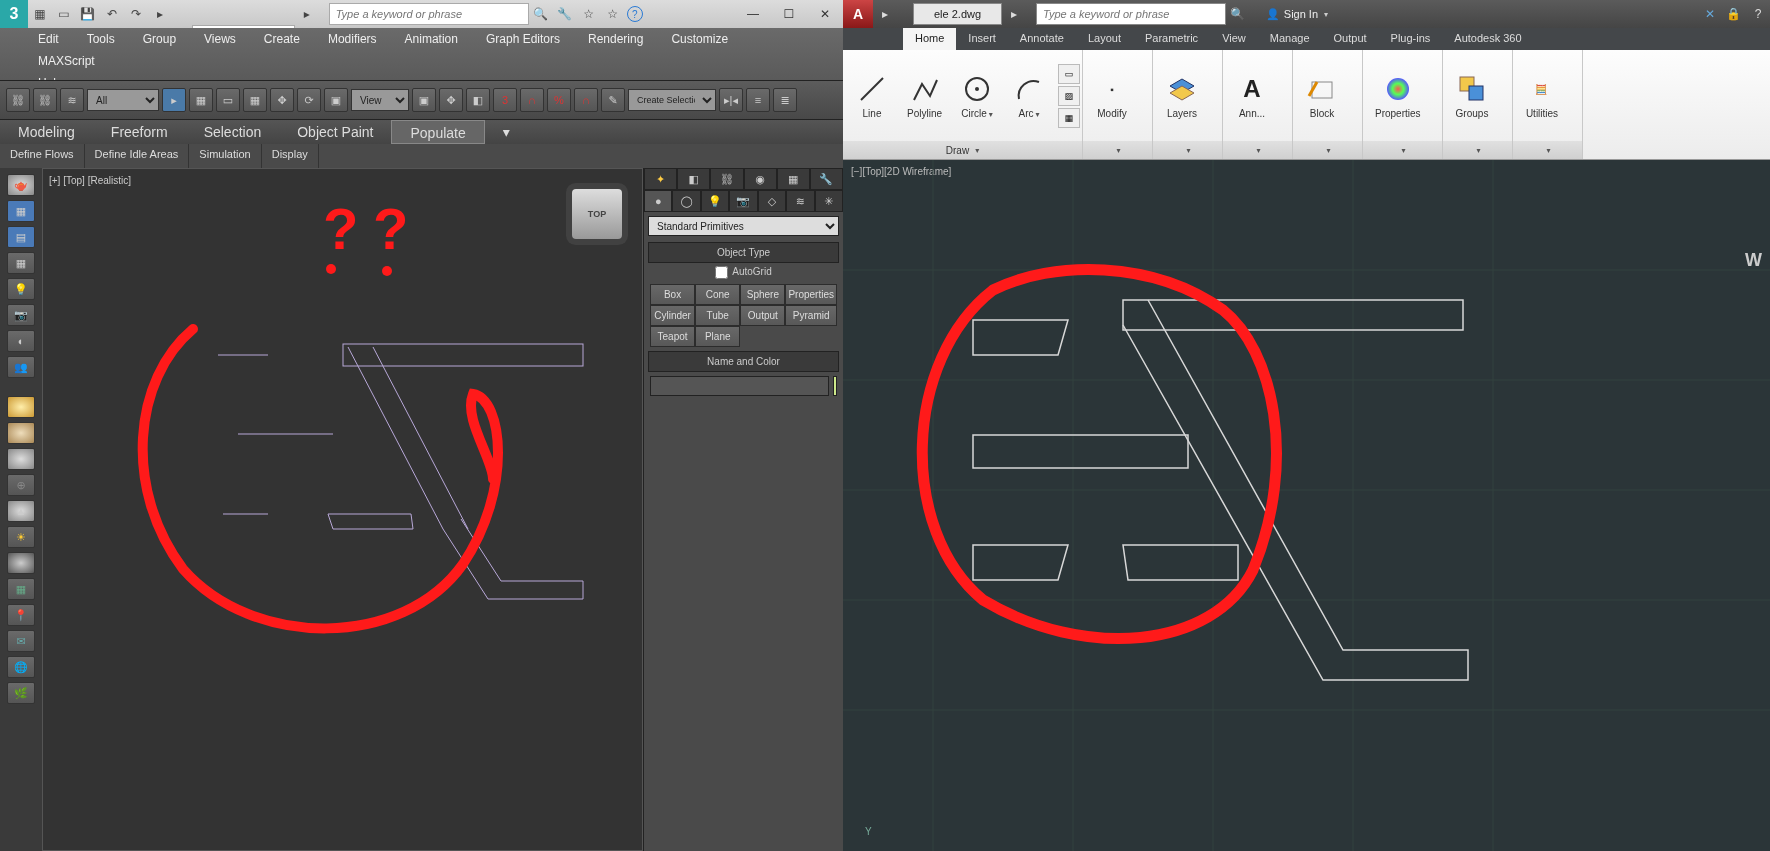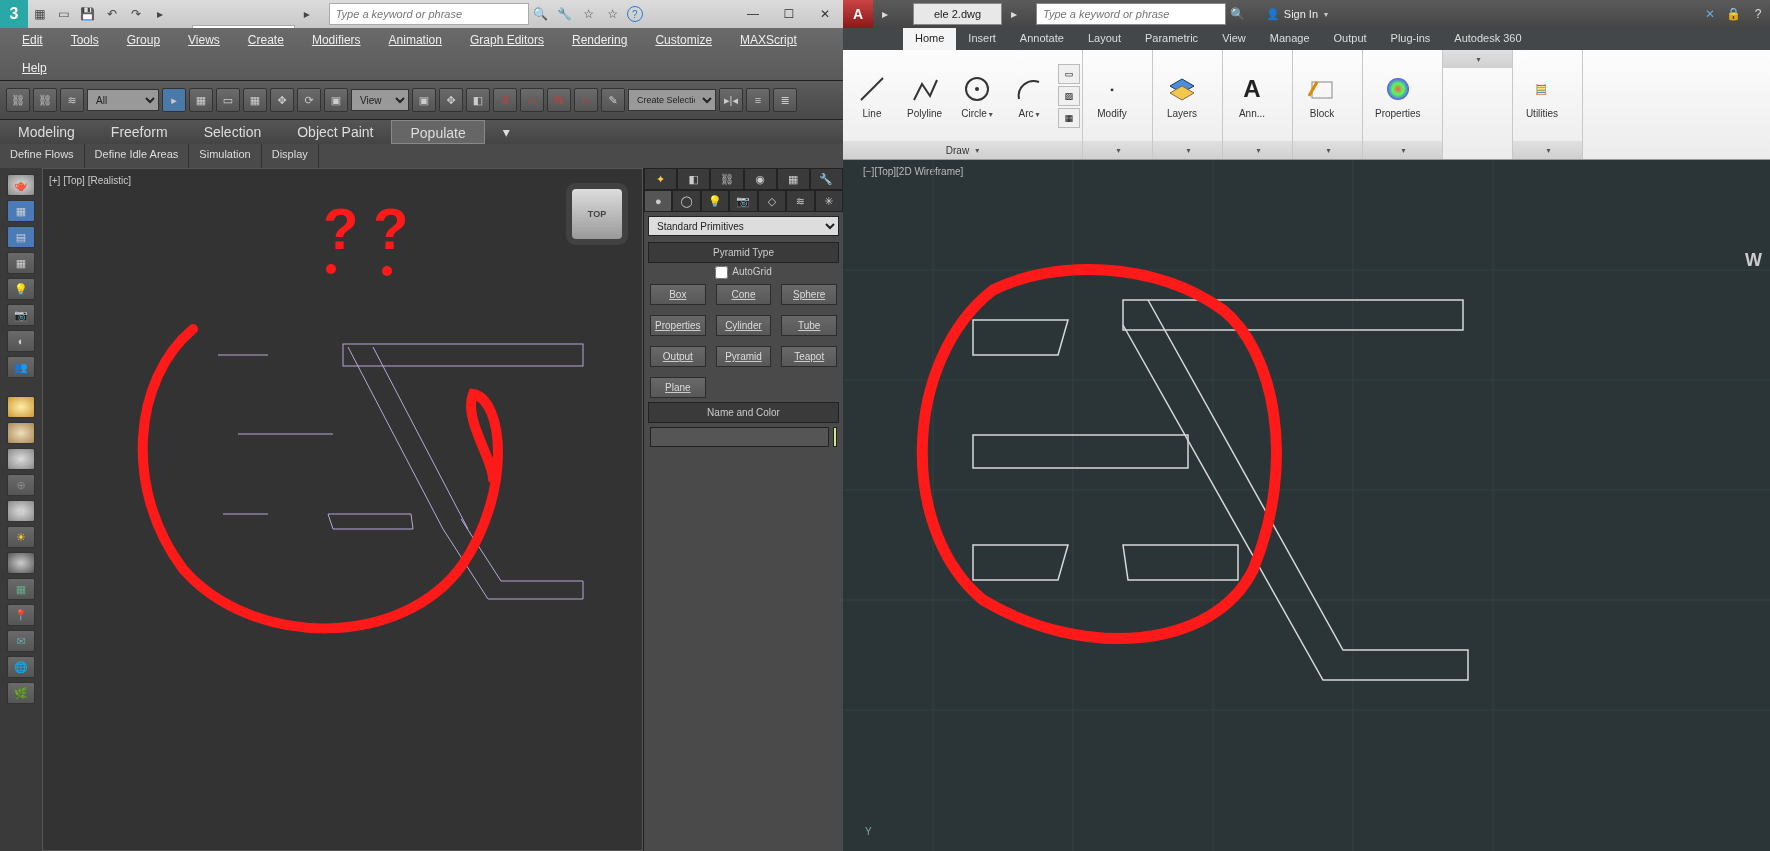--- a/index.html
+++ b/index.html
@@ -10,21 +10,21 @@
 
 .max-title { height: 28px; background: linear-gradient(#dcdcdc, #c8c8c8); display: flex; align-items: center; font-size: 11px; color: #333; }
 .max-logo { width: 28px; height: 28px; background: #2aa8a8; color: #fff; display:flex; align-items:center; justify-content:center; font-size:16px; font-weight:bold; }
 .qat-icon { width: 20px; height: 20px; margin: 0 2px; display:flex; align-items:center; justify-content:center; color:#444; font-size:12px; }
 .max-tab { padding: 4px 30px; background:#fff; border:1px solid #aaa; margin-left: 20px; font-size:12px;margin-top:46px; }
 .max-search { flex:0 0 auto; height:22px; width:200px; border:1px solid #aaa; background:#fff; margin-left:10px; padding:2px 6px; font-size:11px; font-style:italic; color:#888; }
 .winbtns { margin-left:auto; display:flex; }
 .winbtn { width:36px; height:28px; display:flex; align-items:center; justify-content:center; font-size:12px; }
 
 
-.max-menu { height: 52px; background: linear-gradient(#6a6a6a,#5a5a5a); display:flex; flex-wrap:wrap; align-items:center; padding:0 8px; color:#eee; font-size:12px;text-decoration:underline; }
+.max-menu { height: 52px; background: linear-gradient(#6a6a6a,#5a5a5a); display:flex; flex-wrap:wrap; align-items:center; padding:0 24px; color:#eee; font-size:12px; }
 .mitem { padding:4px 14px; cursor:default; }
 
 
 .max-toolbar { height: 40px; background: linear-gradient(#5c5c5c,#484848); border-top:1px solid #222; border-bottom:1px solid #222; display:flex; align-items:center; padding:0 6px; gap:3px; }
 .tbtn { width:24px; height:24px; background: linear-gradient(#6a6a6a,#555); border:1px solid #333; border-radius:2px; display:flex; align-items:center; justify-content:center; color:#ccc; font-size:11px; }
 .tsel { height:22px; background:#999; border:1px solid #333; font-size:10px; padding:0 4px; color:#222; }
 
 
 .max-mode { height:24px; background:linear-gradient(#555,#444); display:flex; font-size:14px; color:#ddd;text-align:center; }
 .mode-item { padding:4px 18px; }
@@ -42,21 +42,21 @@
 .vp-label { position:absolute; top:6px; left:6px; font-size:10px; color:#ccc; }
 .viewcube { position:absolute; top:20px; right:20px; width:50px; height:50px; background:linear-gradient(#ddd,#999); border-radius:4px; display:flex; align-items:center; justify-content:center; font-size:9px; color:#444; font-weight:bold; box-shadow:0 0 0 6px rgba(100,100,100,0.3); }
 .cmd-panel { width:200px; background:#4a4a4a; border-left:1px solid #222; display:flex; flex-direction:column; font-size:10px; color:#ccc; }
 .cmd-tabs { display:flex; height:22px; background:#3a3a3a; }
 .ctab { flex:1; display:flex; align-items:center; justify-content:center; border:1px solid #222; font-size:11px; }
 .cmd-tabs2 { display:flex; height:22px; background:#3a3a3a; }
 .dropdown { margin:4px; height:20px; background:#ddd; border:1px solid #222; color:#222; padding:2px 4px; font-size:10px; }
 .rollout-head { background:#3a3a3a; padding:4px; text-align:center; border:1px solid #222; margin:2px 4px 0 4px; }
 .autogrid { text-align:center; padding:3px; font-size:10px; }
 .autogrid input { vertical-align:middle; margin-right:4px; }
-.btn-grid { display:grid; grid-template-columns:1fr 1fr 1fr; gap:10px; padding:2px 6px;text-decoration:underline; }
+.btn-grid { display:grid; grid-template-columns:1fr 1fr 1fr 1fr; gap:0; padding:2px 6px; }
 .pbtn { background:linear-gradient(#686868,#585858); border:1px solid #2c2c2c; padding:4px 2px; text-align:center; font-size:10px; color:#ddd; }
 .name-row { display:flex; gap:4px; padding:4px 6px; align-items:center; }
 .name-row input { flex:1; height:20px; background:#555; border:1px solid #222; }
 .swatch { width:20px; height:20px; background:#cde88a; border:1px solid #222; }
 
 
 .acad-title { height:28px; background:linear-gradient(#5b5b5b,#454545); display:flex; align-items:center; font-size:11px; color:#eee; }
 .acad-logo { width:30px; height:28px; background:linear-gradient(#c44,#8a1818); display:flex; align-items:center; justify-content:center; color:#fff; font-weight:bold; font-size:14px; }
 .acad-tab { padding:4px 20px; background:#e8e8e8; color:#222; border:1px solid #888; margin-left:16px; }
 .acad-search { height:22px; width:190px; background:#fff; border:1px solid #888; margin-left:10px; padding:2px 6px; color:#888; font-style:italic; font-size:11px; }
@@ -72,21 +72,21 @@
 .rpanel { border-right:1px solid #c8c8c8; display:flex; flex-direction:column; }
 .rpanel-body { flex:1; display:flex; align-items:center; padding:4px 6px; gap:6px; }
 .rpanel-title { height:18px; background:linear-gradient(#e0e0e0,#d0d0d0); text-align:center; font-size:10px; color:#333; display:flex; align-items:center; justify-content:center; gap:4px; }
 .rbig { display:flex; flex-direction:column; align-items:center; gap:2px; font-size:10px; color:#333; padding:2px 6px; }
 .ricon { width:34px; height:34px; display:flex; align-items:center; justify-content:center; }
 .smallstack { display:flex; flex-direction:column; gap:2px; }
 .smallbtn { width:22px; height:20px; border:1px solid #bbb; background:#f0f0f0; font-size:9px; display:flex; align-items:center; justify-content:center; }
 
 
 .acad-view { flex:1; background:#2b3538; position:relative; overflow:hidden; }
-.acad-vplabel { position:absolute; top:6px; left:20px; font-size:10px; color:#bbb; }
+.acad-vplabel { position:absolute; top:6px; left:8px; font-size:10px; color:#bbb; }
 .axis-label { position:absolute; bottom:14px; left:22px; font-size:10px; color:#7a9; }
 
 
 .anno { position:absolute; pointer-events:none; }
 
 .tri-dd { font-size:8px; color:#555; margin-left:2px; }
 </style>
 </head>
 <body>
 
@@ -242,21 +242,21 @@
         <div class="ctab" style="background:#555">●</div>
         <div class="ctab">◯</div>
         <div class="ctab">💡</div>
         <div class="ctab">📷</div>
         <div class="ctab">◇</div>
         <div class="ctab">≋</div>
         <div class="ctab">✳</div>
       </div>
       <select class="dropdown"><option>Standard Primitives</option></select>
 
-      <div class="rollout-head">Pyramid Type</div>
+      <div class="rollout-head">Object Type</div>
       <div class="autogrid">
         <input type="checkbox" style=""><span>AutoGrid</span>
       </div>
       <div class="btn-grid">
         <div class="pbtn">Box</div>
         <div class="pbtn">Cone</div>
         <div class="pbtn">Sphere</div>
         <div class="pbtn">Properties</div>
         <div class="pbtn">Cylinder</div>
         <div class="pbtn">Tube</div>
@@ -426,20 +426,31 @@
               </svg>
             </div>
             <span>Properties</span>
           </div>
         </div>
       <div class="rpanel-title">
           <span class="tri-dd">▾</span>
         </div>
     </div>
     <div class="rpanel" style="width:70px">
+      <div class="rpanel-body">
+          <div class="rbig">
+            <div class="ricon">
+              <svg width="30" height="30">
+                <rect x="3" y="3" width="14" height="14" fill="#f2c84b" stroke="#865"></rect>
+                <rect x="12" y="12" width="14" height="14" fill="#4a90d8" stroke="#236"></rect>
+              </svg>
+            </div>
+            <span>Groups</span>
+          </div>
+        </div>
       <div class="rpanel-title">
           <span class="tri-dd">▾</span>
         </div>
     </div>
     <div class="rpanel" style="width:70px">
       <div class="rpanel-body">
           <div class="rbig">
             <div class="ricon">🧮</div>
             <span>Utilities</span>
           </div>

